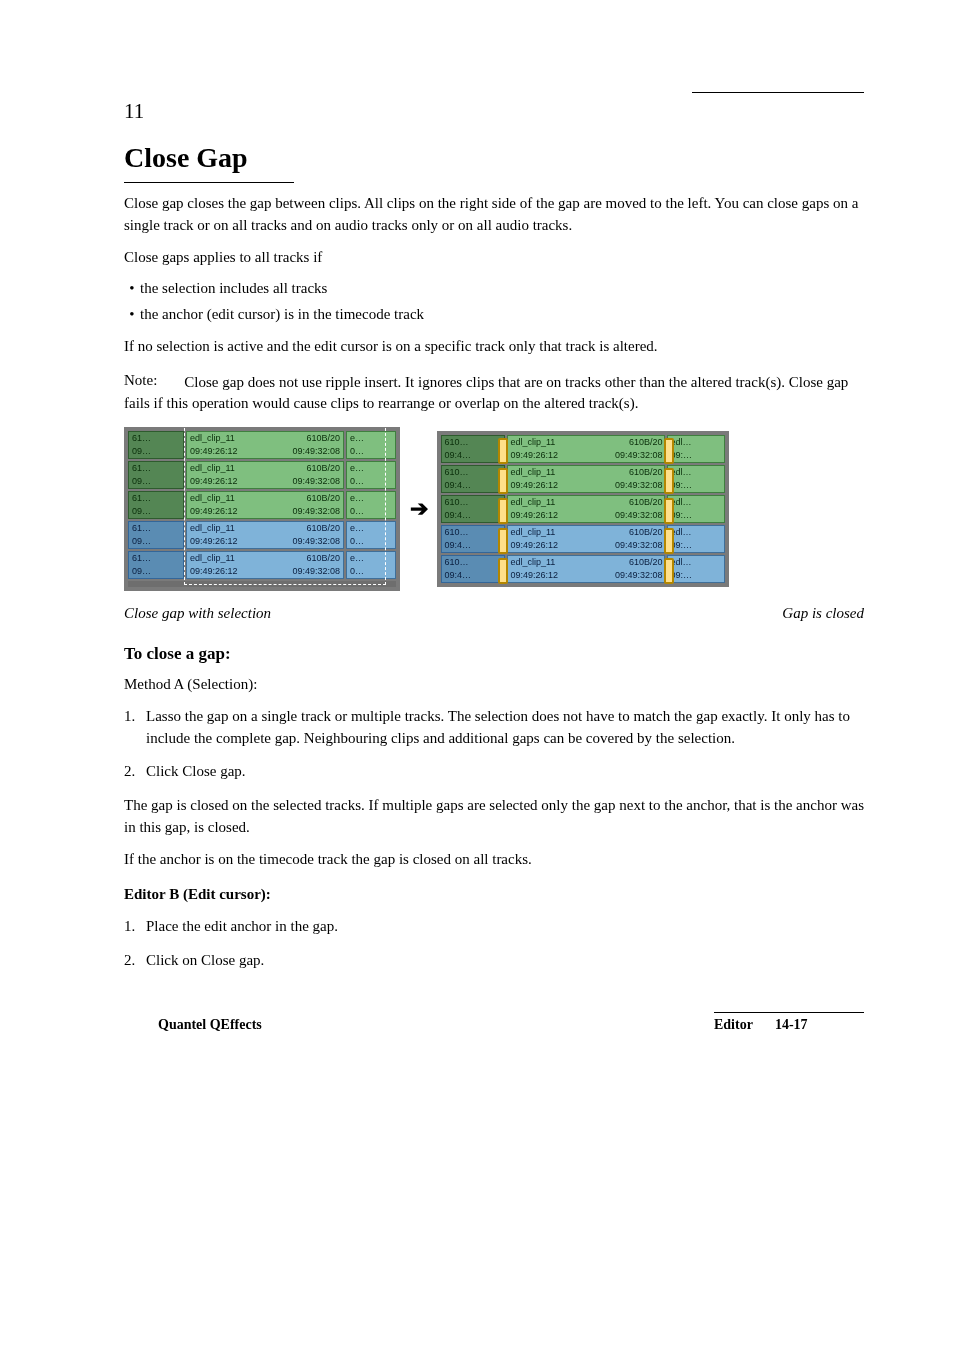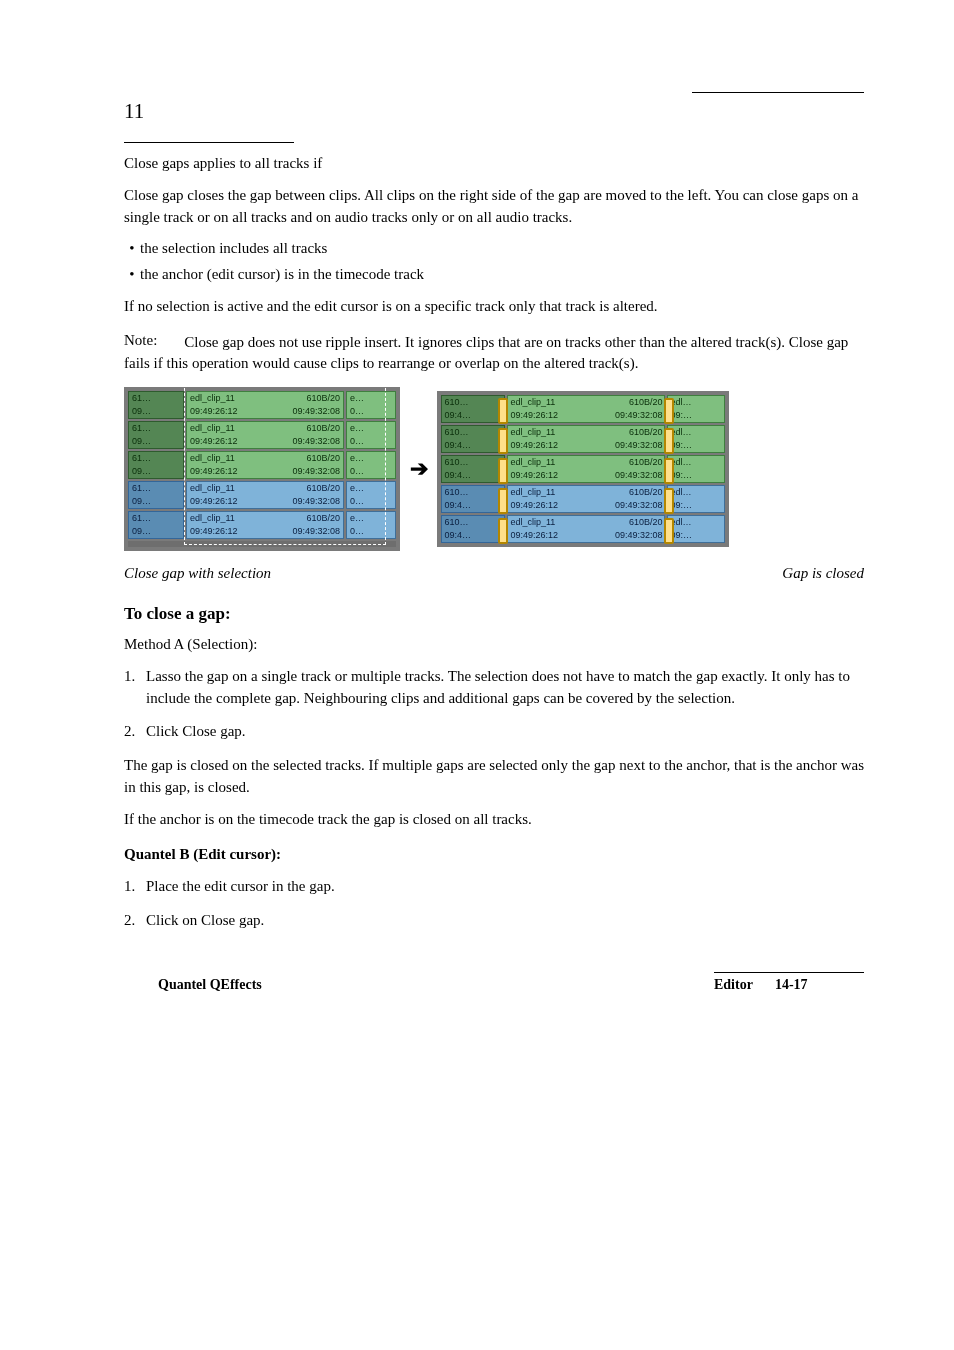--- a/index.html
+++ b/index.html
@@ -54,25 +54,26 @@
 </head>
 <body>
 
 <div class="page">
 
   <div class="top-hr-wrap">
       <div class="top-hr"></div>
     </div>
   <div style="text-align:left;font-size:21px;margin:-6px 0 18px 0;">11</div>
 
+  <h1>Close Gap</h1>
   <div class="hr-thin"></div>
 
+  <p>Close gap closes the gap between clips. All clips on the right side of the gap are moved to the left. You can close gaps on a single track or on all tracks and on audio tracks only or on all audio tracks.</p>
+
   <p>Close gaps applies to all tracks if</p>
-
-  <p>Close gap closes the gap between clips. All clips on the right side of the gap are moved to the left. You can close gaps on a single track or on all tracks and on audio tracks only or on all audio tracks.</p>
   <div class="bullet-line">
     <div class="b">•</div>
       <div class="t">the selection includes all tracks</div>
   </div>
   <div class="bullet-line">
     <div class="b">•</div>
       <div class="t">the anchor (edit cursor) is in the timecode track</div>
   </div>
   <p style="margin-top:10px">If no selection is active and the edit cursor is on a specific track only that track is altered.</p>
 
@@ -320,25 +321,25 @@
         <div class="c">Lasso the gap on a single track or multiple tracks. The selection does not have to match the gap exactly. It only has to include the complete gap. Neighbouring clips and additional gaps can be covered by the selection.</div>
       </div>
     <div class="item">
         <div class="n">2.</div>
         <div class="c">Click Close gap.</div>
       </div>
   </div>
   <p>The gap is closed on the selected tracks. If multiple gaps are selected only the gap next to the anchor, that is the anchor was in this gap, is closed.</p>
   <p>If the anchor is on the timecode track the gap is closed on all tracks.</p>
 
-  <p style="font-weight:600;margin-top:14px">Quantel B (Edit cursor):</p>
+  <p style="font-weight:600;margin-top:14px">Editor B (Edit cursor):</p>
   <div class="numlist">
     <div class="item">
         <div class="n">1.</div>
-        <div class="c">Place the edit cursor in the gap.</div>
+        <div class="c">Place the edit anchor in the gap.</div>
       </div>
     <div class="item">
         <div class="n">2.</div>
         <div class="c">Click on Close gap.</div>
       </div>
   </div>
 
   <div class="footer">
     <div class="left">Quantel QEffects</div>
     <div class="right">

